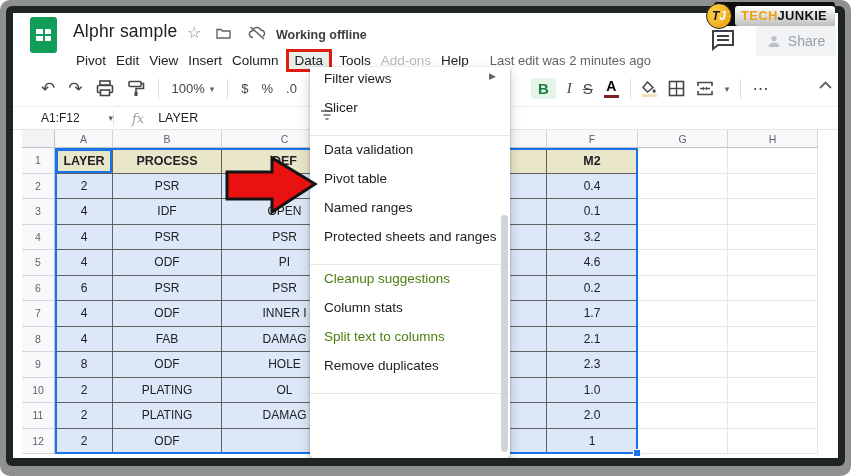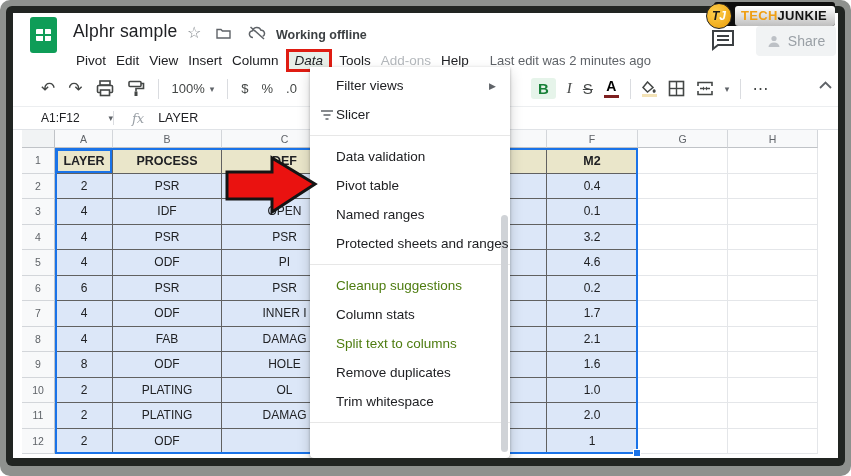--- a/index.html
+++ b/index.html
@@ -14,21 +14,21 @@
      background-image:linear-gradient(#0f9d58,#0f9d58),linear-gradient(#0f9d58,#0f9d58);
      background-size:2px 100%,100% 2px;background-position:center center;background-repeat:no-repeat;}
   .doc-title{position:absolute;left:60px;top:8px;font-size:17.5px;color:#202124;letter-spacing:.2px;}
   .star{position:absolute;left:174px;top:10px;font-size:16px;color:#80868b;}
   .folder-ic{position:absolute;left:203px;top:14px;}
   .cloud-ic{position:absolute;left:235px;top:13px;}
   .offline{position:absolute;left:263px;top:15px;font-size:12.5px;font-weight:600;color:#3c4043;}
 
   .menubar{position:absolute;left:58px;top:35px;height:24px;display:flex;align-items:center;font-size:13.5px;color:#202124;}
   .menubar .mi{padding:2px 5px;white-space:nowrap;}
-  .menubar .mi.active{background:#e8efe9;border:3px solid #df1c12;padding:1px 6px;margin:0 2px;font-weight:500;font-style:italic;}
+  .menubar .mi.active{background:#e8efe9;border:3px solid #df1c12;padding:1px 6px;margin:0 2px;font-weight:500;}
   .menubar .mi.disabled{color:#b4b8bc;}
   .last-edit{margin-left:16px;font-size:13px;color:#5f6368;white-space:nowrap;}
 
   .comment-btn{position:absolute;right:102px;top:15px;}
   .share-btn{position:absolute;right:2px;top:13px;width:80px;height:30px;background:#f1f3f4;border-radius:4px;
      display:flex;align-items:center;justify-content:center;gap:7px;color:#9aa0a6;font-size:14px;font-weight:500;}
 
   
   .banner{position:absolute;left:706px;top:2px;height:27px;display:flex;align-items:center;z-index:90;}
   .banner .strip{position:absolute;left:8px;top:0;right:0;height:24px;background:#0e0e0e;border-radius:3px;}
@@ -78,21 +78,21 @@
   .cell.data.toprow{border-top:1px solid #616161;}
   .cell.hdr{background:#eae6ca;font-weight:bold;font-size:12.5px;}
   .cell.blank{background:#fff;border-right:1px solid #e4e6e9;border-bottom:1px solid #e4e6e9;}
   .cell.active{box-shadow:inset 0 0 0 2px #1a73e8;}
   .range-outline{position:absolute;left:42px;top:18px;width:583px;height:306px;border:2px solid #1a73e8;pointer-events:none;z-index:5;}
   .fill-handle{position:absolute;left:620px;top:319px;width:8px;height:8px;background:#1a73e8;border:1px solid #fff;z-index:6;}
 
   
   .ctx-menu{position:absolute;left:297px;top:54px;width:200px;height:391px;background:#fff;z-index:40;
      box-shadow:0 1px 3px rgba(0,0,0,.28),0 6px 14px rgba(0,0,0,.18);border-radius:0 0 4px 4px;padding-top:4px;overflow:hidden;}
-  .menu-item{position:relative;height:29px;display:flex;align-items:center;padding-left:26px;font-size:13.5px;color:#202124;white-space:nowrap;}
+  .menu-item{position:relative;height:29px;display:flex;padding-left:14px;font-size:13.5px;color:#202124;white-space:nowrap;}
   .menu-item.disabled{color:#4d7c0f;}
   .menu-item .sub{position:absolute;right:14px;font-size:9px;color:#5f6368;}
   .menu-item .micon{position:absolute;left:10px;top:8px;}
   .menu-divider{height:1px;background:#e7e7e7;margin:6px 0;}
   .menu-scrollbar{position:absolute;right:2px;top:148px;bottom:6px;width:7px;background:#d0d3d7;border-radius:4px;}
 
   .arrow-svg{position:absolute;left:205px;top:137px;z-index:60;}
 
   svg{display:block;}
 </style>
@@ -313,21 +313,21 @@
         <div class="cell data" style="left: 440px; top: 196.5px; width: 94px; height: 25.5px;"></div>
         <div class="cell data" style="left: 534px; top: 196.5px; width: 91px; height: 25.5px;">2.1</div>
         <div class="cell blank" style="left: 625px; top: 196.5px; width: 90px; height: 25.5px;"></div>
         <div class="cell blank" style="left: 715px; top: 196.5px; width: 90px; height: 25.5px;"></div>
         <div class="rhead" style="left: 9px; top: 222px; width: 33px; height: 25.5px;">9</div>
         <div class="cell data first" style="left: 42px; top: 222px; width: 58px; height: 25.5px;">8</div>
         <div class="cell data" style="left: 100px; top: 222px; width: 109px; height: 25.5px;">ODF</div>
         <div class="cell data" style="left: 209px; top: 222px; width: 126px; height: 25.5px;">HOLE</div>
         <div class="cell data" style="left: 335px; top: 222px; width: 105px; height: 25.5px;"></div>
         <div class="cell data" style="left: 440px; top: 222px; width: 94px; height: 25.5px;"></div>
-        <div class="cell data" style="left: 534px; top: 222px; width: 91px; height: 25.5px;">1.6</div>
+        <div class="cell data" style="left: 534px; top: 222px; width: 91px; height: 25.5px;">2.3</div>
         <div class="cell blank" style="left: 625px; top: 222px; width: 90px; height: 25.5px;"></div>
         <div class="cell blank" style="left: 715px; top: 222px; width: 90px; height: 25.5px;"></div>
         <div class="rhead" style="left: 9px; top: 247.5px; width: 33px; height: 25.5px;">10</div>
         <div class="cell data first" style="left: 42px; top: 247.5px; width: 58px; height: 25.5px;">2</div>
         <div class="cell data" style="left: 100px; top: 247.5px; width: 109px; height: 25.5px;">PLATING</div>
         <div class="cell data" style="left: 209px; top: 247.5px; width: 126px; height: 25.5px;">OL</div>
         <div class="cell data" style="left: 335px; top: 247.5px; width: 105px; height: 25.5px;"></div>
         <div class="cell data" style="left: 440px; top: 247.5px; width: 94px; height: 25.5px;"></div>
         <div class="cell data" style="left: 534px; top: 247.5px; width: 91px; height: 25.5px;">1.0</div>
         <div class="cell blank" style="left: 625px; top: 247.5px; width: 90px; height: 25.5px;"></div>
@@ -387,23 +387,20 @@
         </div>
         <div class="menu-item">
           <span>Column stats</span>
         </div>
         <div class="menu-item disabled">
           <span>Split text to columns</span>
         </div>
         <div class="menu-item">
           <span>Remove duplicates</span>
         </div>
-        <div class="menu-item">
-          <span>Trim whitespace</span>
-        </div>
         <div class="menu-divider"></div>
       </div>
 
     <svg class="arrow-svg" width="105" height="70" viewBox="0 0 105 70">
       <polygon points="9,22 54,22 54,8 97,34 54,62 54,49 9,49" fill="#ea1210" stroke="#141414" stroke-width="3" stroke-linejoin="miter"></polygon>
     </svg>
 
   </div>
 
   <div class="banner">

